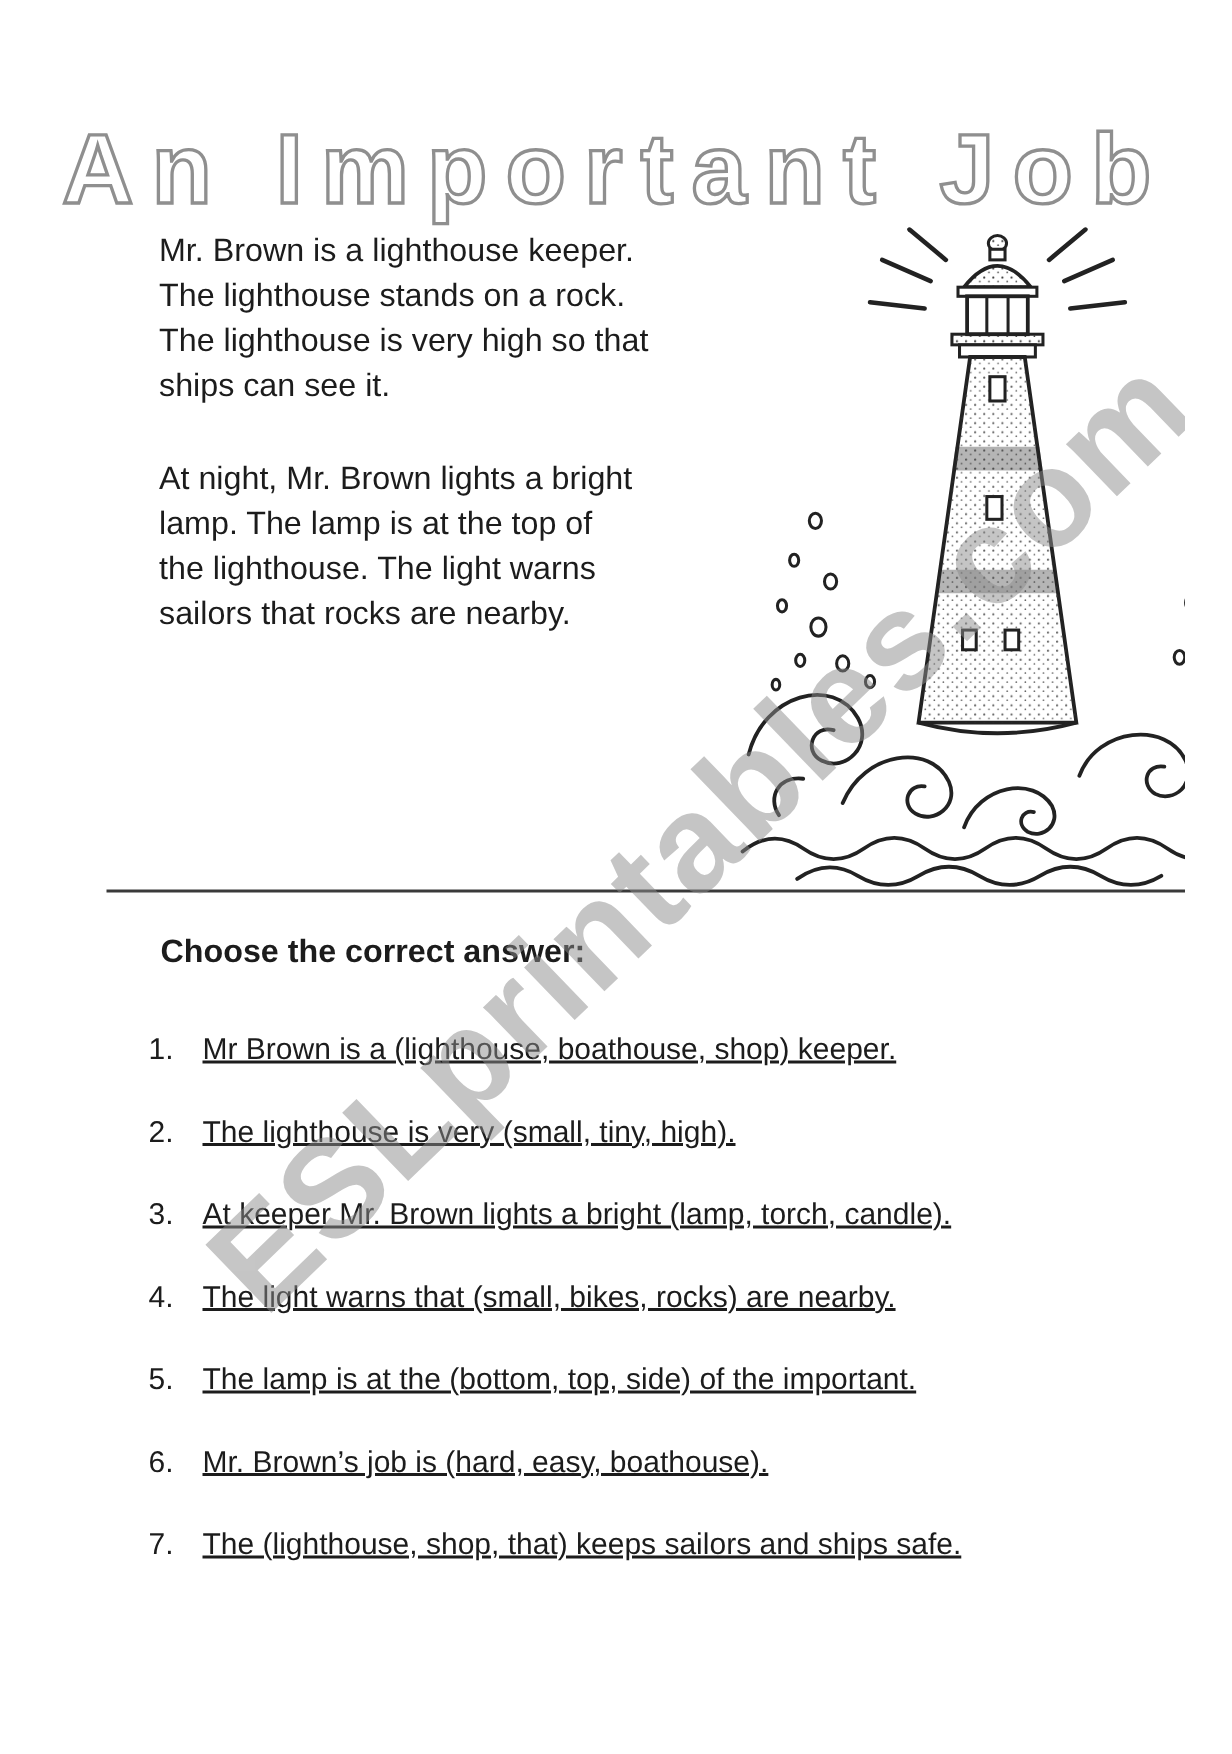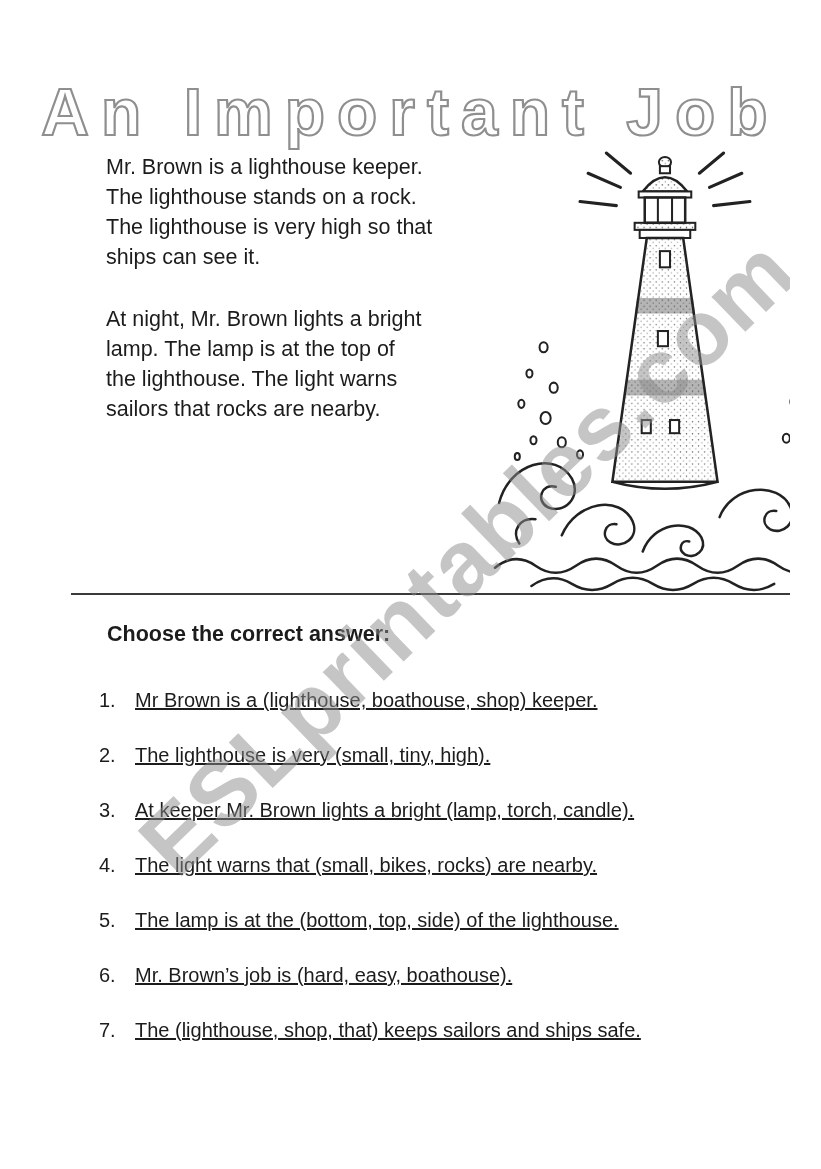--- a/index.html
+++ b/index.html
@@ -166,21 +166,21 @@
     <div class="question">
       <span class="qnum">3.</span>
       <span class="qtext">At keeper Mr. Brown lights a bright (lamp, torch, candle).</span>
     </div>
     <div class="question">
       <span class="qnum">4.</span>
       <span class="qtext">The light warns that (small, bikes, rocks) are nearby.</span>
     </div>
     <div class="question">
       <span class="qnum">5.</span>
-      <span class="qtext">The lamp is at the (bottom, top, side) of the lighthouse.</span>
+      <span class="qtext">The lamp is at the (bottom, top, side) of the important.</span>
     </div>
     <div class="question">
       <span class="qnum">6.</span>
       <span class="qtext">Mr. Brown’s job is (hard, easy, boathouse).</span>
     </div>
     <div class="question">
       <span class="qnum">7.</span>
       <span class="qtext">The (lighthouse, shop, that) keeps sailors and ships safe.</span>
     </div>
   </div>

